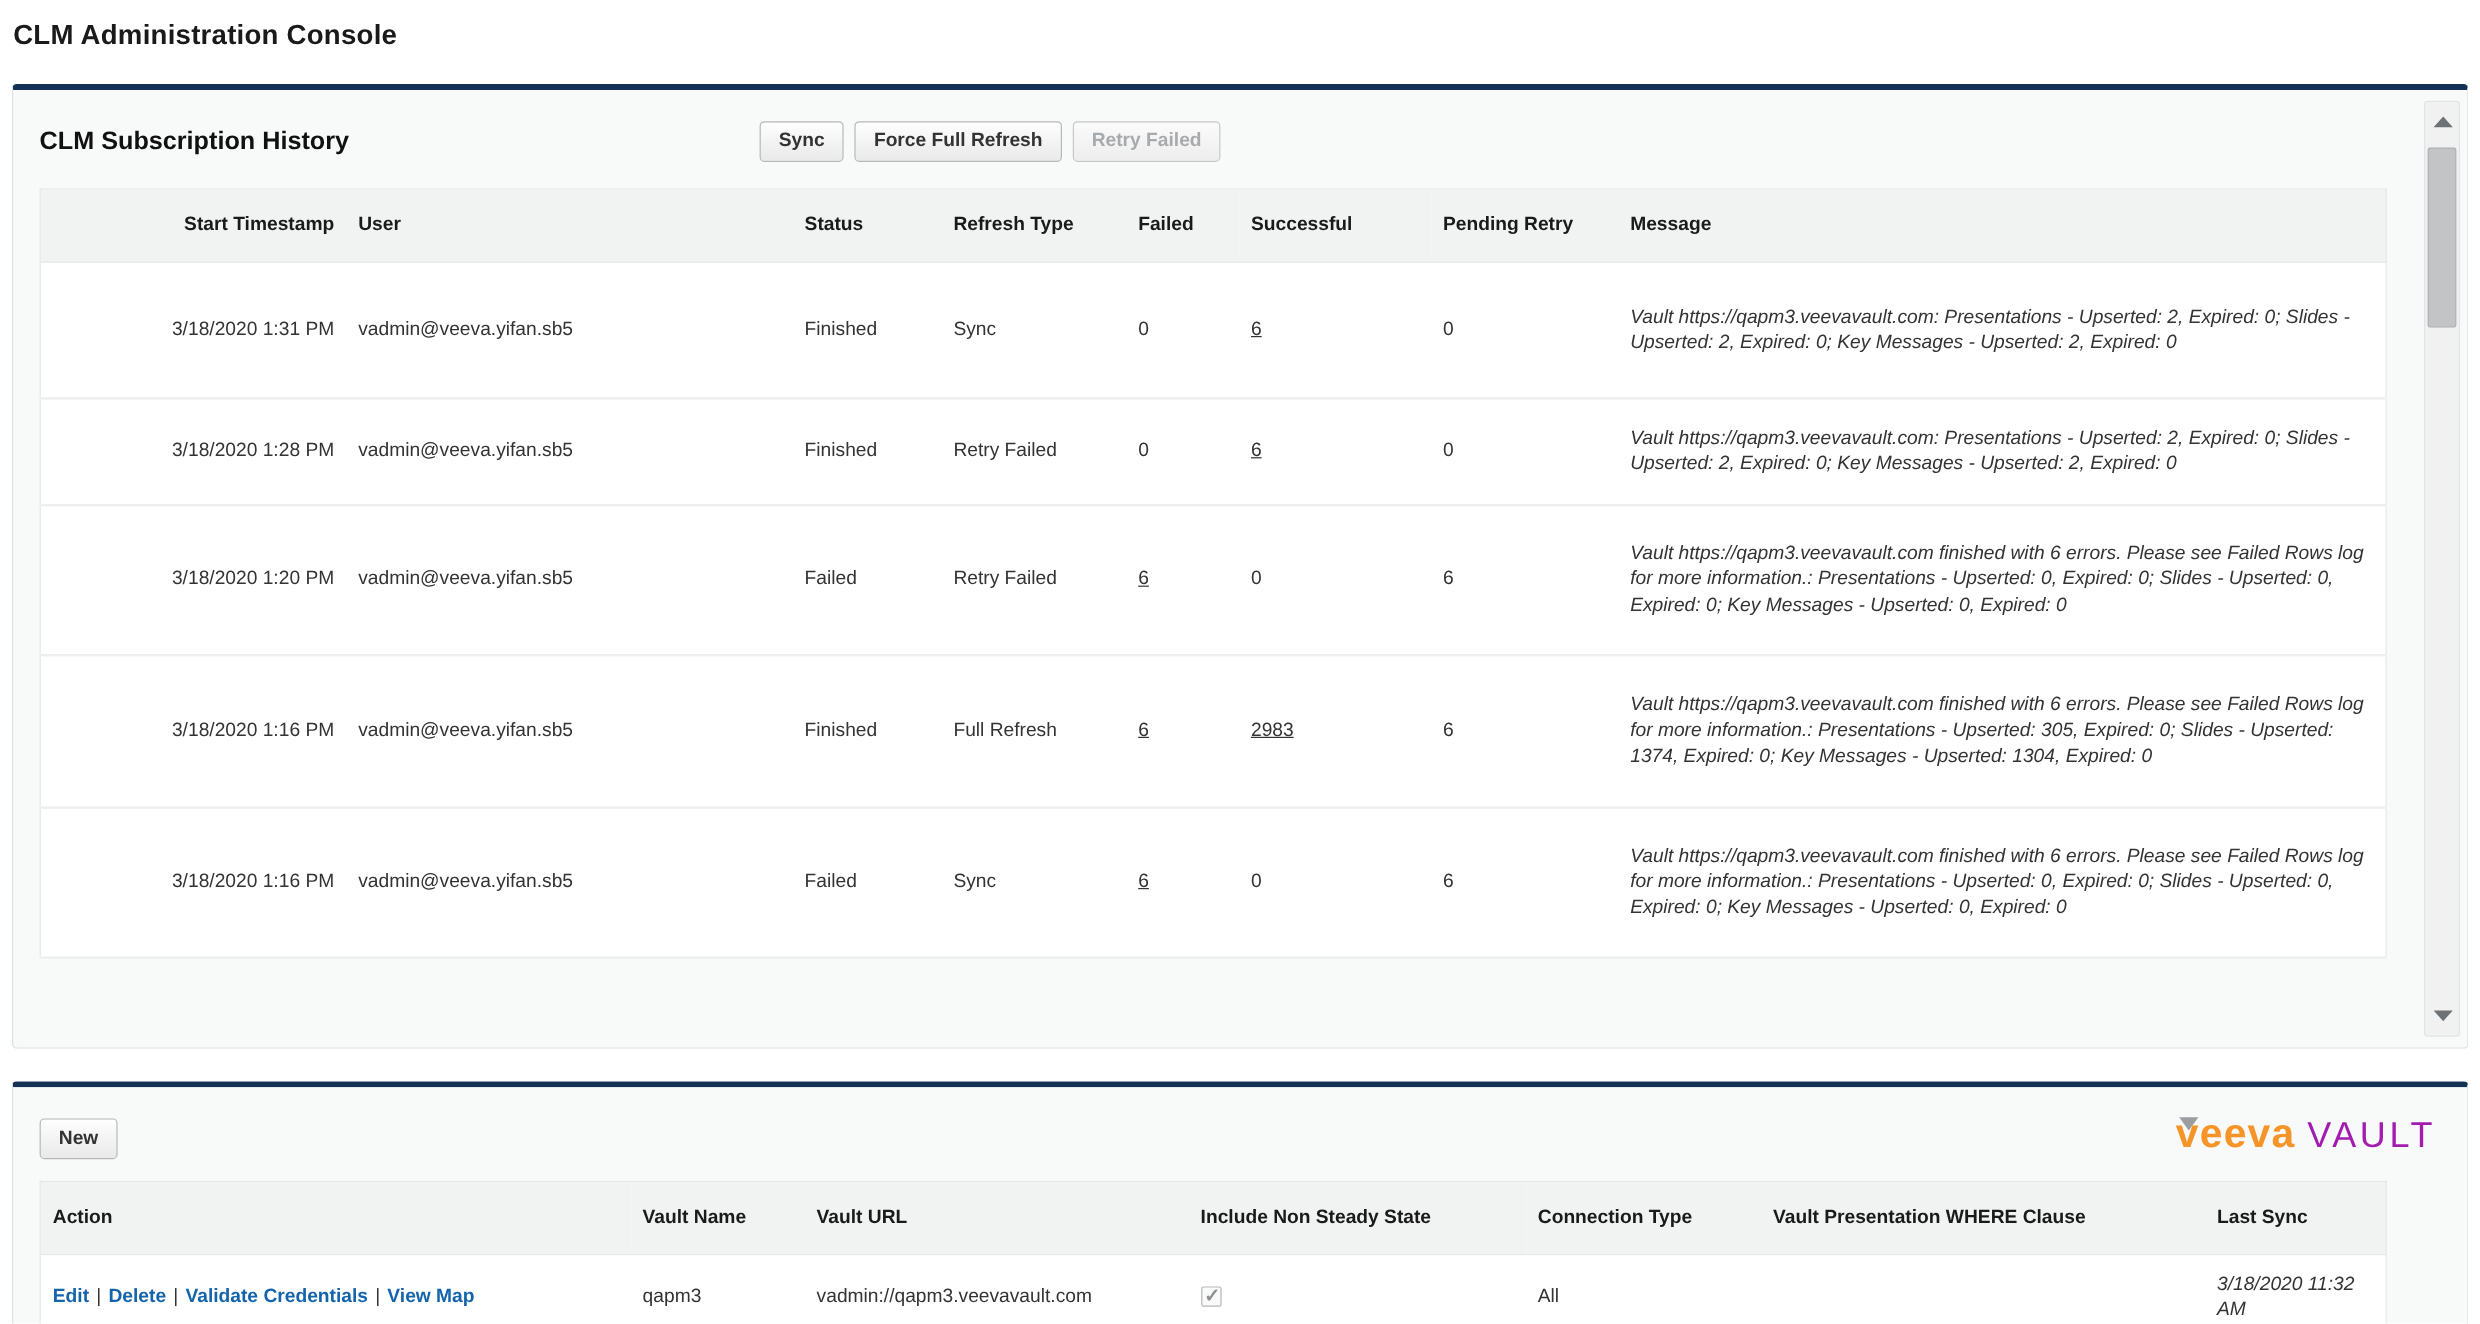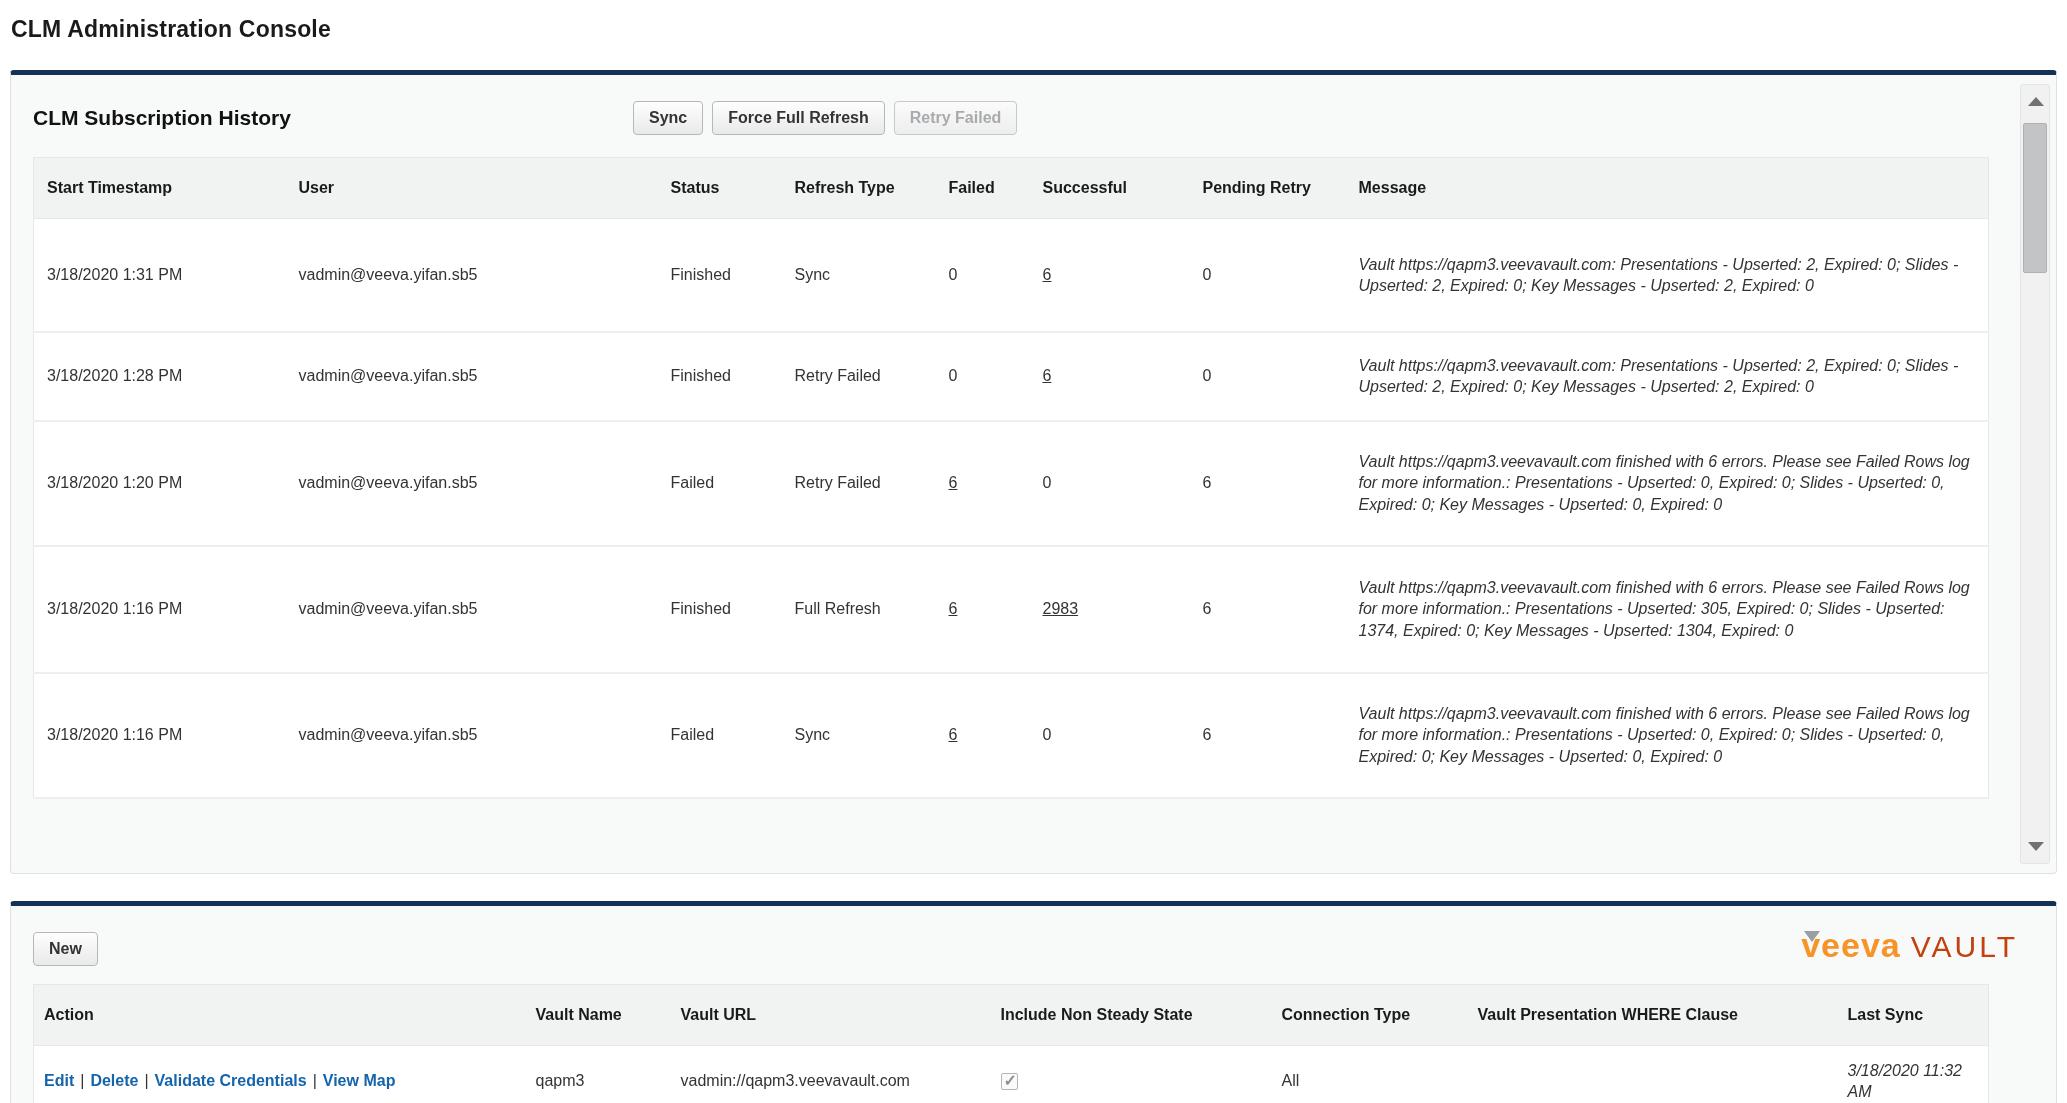--- a/index.html
+++ b/index.html
@@ -27,21 +27,21 @@
   thead th { background: #f1f2f2; font-weight: bold; color: #1a1a1a; text-align: left;
     padding: 10px 10px; vertical-align: middle; height: 61px; border-bottom: 1px solid #e5e7e8; }
   tbody td { background: #fff; padding: 14px 10px; vertical-align: middle; border-bottom: 2px solid #eceeef; color: #333; }
   .msg { line-height: 1.32; font-style: italic; }
   .cell-link { text-decoration: underline; cursor: pointer; }
 
   
   .t1 .c-start { width: 255px; } .t1 .c-user { width: 372px; } .t1 .c-status { width: 124px; }
   .t1 .c-rtype { width: 154px; } .t1 .c-failed { width: 94px; } .t1 .c-succ { width: 160px; }
   .t1 .c-pend { width: 156px; } .t1 .c-msg { width: auto; }
-  .t1 td.pad-first, .t1 th.pad-first { padding-left: 13px; }
+  .t1 td.pad-first, .t1 th.pad-first { padding-left: 13px; text-align: right; }
 
   
   .t2 .c-action { width: 492px; } .t2 .c-vname { width: 145px; } .t2 .c-vurl { width: 320px; }
   .t2 .c-steady { width: 281px; } .t2 .c-ctype { width: 196px; } .t2 .c-where { width: 370px; }
   .t2 .c-lsync { width: auto; }
   .t2 tbody td { border-bottom: 2px solid #eceeef; height: 70px; }
 
   a.action-link { color: #1464ac; text-decoration: none; cursor: pointer; font-weight: bold; }
   .sep { color: #333; padding: 0 6px; }
 
@@ -53,25 +53,25 @@
   
   .scrollbar { position: absolute; top: 9px; right: 6px; bottom: 9px; width: 30px;
     background: #f1f1f2; border: 1px solid #e2e4e6; border-radius: 3px; }
   .sb-arrow { position: absolute; left: 7px; width: 0; height: 0; border-left: 8px solid transparent; border-right: 8px solid transparent; }
   .sb-arrow.up { top: 12px; border-bottom: 9px solid #6f7274; }
   .sb-arrow.down { bottom: 12px; border-top: 9px solid #6f7274; }
   .sb-thumb { position: absolute; left: 2px; top: 38px; width: 24px; height: 150px;
     background: #c2c4c5; border: 1px solid #aeb0b2; border-radius: 2px; }
 
   
-  .logo { position: absolute; right: 38px; top: 22px; display: flex; align-items: baseline; user-select: none; }
+  .logo { position: absolute; right: 26px; top: 22px; display: flex; align-items: baseline; user-select: none; }
   .logo-veeva { font-size: 34px; font-weight: bold; color: #f79428; letter-spacing: 1px; position: relative; line-height: 1; }
   .logo-tri { position: absolute; left: 3px; top: 3px; width: 0; height: 0;
     border-left: 8px solid transparent; border-right: 8px solid transparent; border-top: 11px solid #9b9da0; }
-  .logo-vault { font-size: 30px; color: #c2410c; letter-spacing: 3px; margin-left: 10px; line-height: 1; }
+  .logo-vault { font-size: 30px; color: #a21caf; letter-spacing: 3px; margin-left: 10px; line-height: 1; }
 
   .num { color: #333; }
 </style>
 </head>
 <body>
 
 <div class="page-title">CLM Administration Console</div>
 
 <div class="panel panel-1">
   <div class="panel-head">

